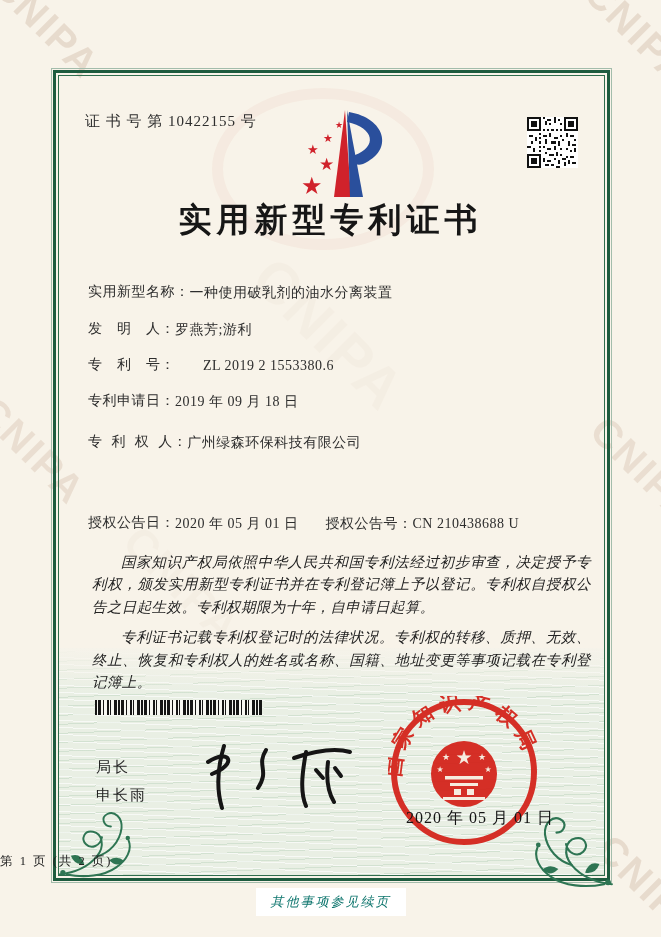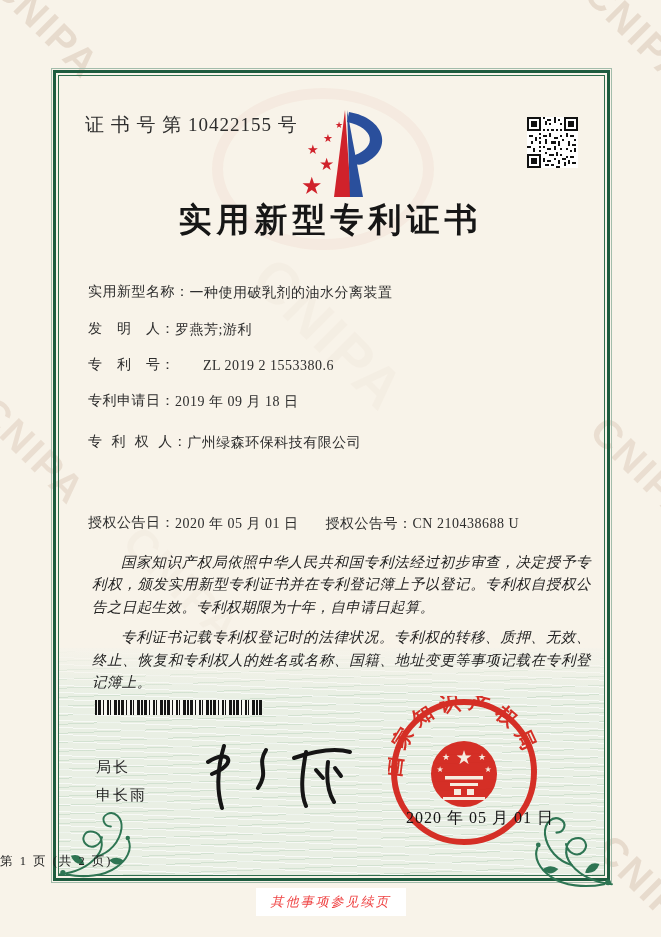--- a/index.html
+++ b/index.html
@@ -36,21 +36,21 @@
   
   .green-zone{
     position:absolute; left:58px; top:648px; width:547px; height:227px; z-index:2;
     background-color:#e9efe4;
     background-image:
       linear-gradient(180deg, #f6f3ea 0, rgba(246,243,234,0) 46px),
       repeating-linear-gradient(2.4deg, rgba(255,255,255,.65) 0 1px, rgba(255,255,255,0) 1px 7px),
       repeating-linear-gradient(-2.2deg, rgba(120,170,132,.20) 0 1px, rgba(120,170,132,0) 1px 9px);
   }
   
-  .cert-no{position:absolute; left:85px; top:112px; font-size:19px; letter-spacing:1px; z-index:4;}
+  .cert-no{position:absolute; left:85px; top:112px; font-size:15px; letter-spacing:1px; z-index:4;}
   .logo{position:absolute; left:283px; top:102px; width:122px; height:102px; z-index:4;}
   .qr{position:absolute; left:527px; top:117px; width:51px; height:51px; z-index:4;}
   .title{
     position:absolute; left:0; right:0; top:198px; text-align:center;
     font-size:33px; font-weight:bold; letter-spacing:5px; color:#161616; z-index:4;
   }
   
   .row{position:absolute; left:88px; right:62px; display:flex; font-size:14px; letter-spacing:.5px; z-index:4; line-height:21px;}
   .row .lbl{white-space:pre; flex:none;font-family:Liberation Mono, monospace;}
   .row .val{white-space:pre-line;}
@@ -80,21 +80,21 @@
   .signature{position:absolute; left:178px; top:736px; width:180px; height:78px; z-index:4;}
   .seal{position:absolute; left:388px; top:696px; width:152px; height:152px; z-index:4; opacity:.95;}
   .seal-date{position:absolute; left:406px; top:808px; font-size:16px; letter-spacing:1px; color:#141414; z-index:5;}
   .flourish{position:absolute; z-index:3; pointer-events:none;}
   .fl-left {left:56px;  top:798px; width:92px; height:80px;}
   .fl-right{left:518px; top:802px; width:96px; height:86px; transform:scaleX(-1);}
   .page-info{position:absolute; left:0; right:0; top:853px; text-align:left; font-size:12.5px; letter-spacing:2px; z-index:4; color:#222;}
   .continuation{
     position:absolute; left:50%; transform:translateX(-50%); top:888px; z-index:4;
     background:#ffffff; padding:5px 15px; font-size:13px; letter-spacing:2px;
-    font-style:italic; color:#ef4444;
+    font-style:italic; color:#0f766e;
   }
 </style>
 </head>
 <body>
 
 <div class="page">
 
   <span class="wm wm1">CNIPA</span>
   <span class="wm wm2">CNIPA</span>
   <span class="wm wm3">CNIPA</span>

